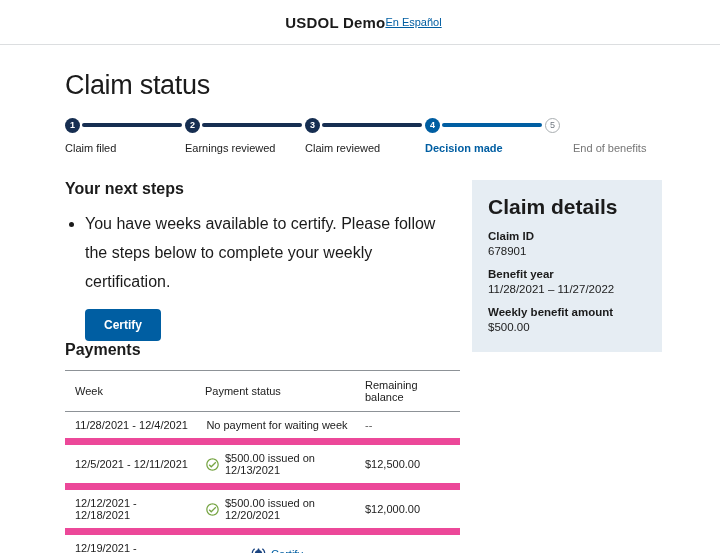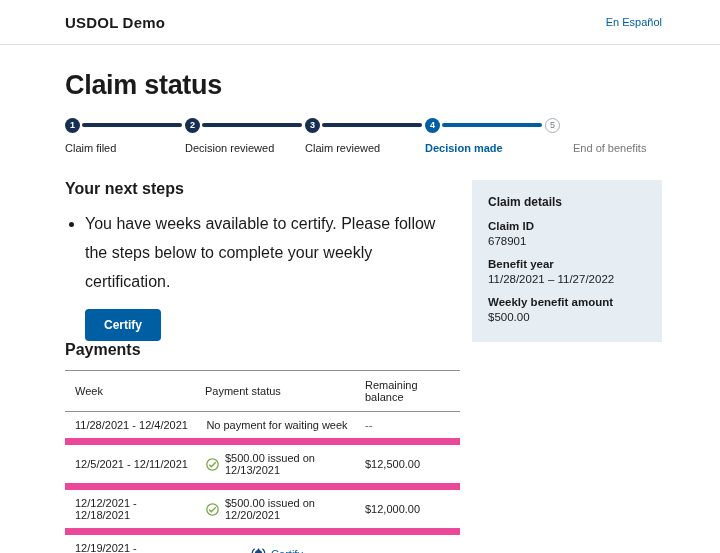--- a/index.html
+++ b/index.html
@@ -8,30 +8,30 @@
     font-family: "Liberation Sans", sans-serif;
     background: #ffffff;
     color: #1b1b1b;
     overflow: hidden;
   }
   
   .site-header {
     height: 45px;
     display: flex;
     align-items: center;
-    justify-content: space-between;
+    justify-content: center;
     padding: 0 58px 0 65px;
     border-bottom: 1px solid #dcdee0;
   }
   .app-title { font-size: 15px; font-weight: 700; letter-spacing: .2px; }
-  .lang-link { font-size: 11px; color: #005ea2; cursor: pointer; }
+  .lang-link { font-size: 11px; color: #005ea2; text-decoration: underline; cursor: pointer; }
 
   
   .container { padding: 0 58px 0 65px; }
-  .page-title { font-size: 27px; font-weight: 700; margin: 25px 0 16px; letter-spacing: -.3px; }
+  .page-title { font-size: 27px; font-weight: 400; margin: 25px 0 16px; letter-spacing: -.3px; }
 
   
   .stepper { display: flex; margin-top: 6px; }
   .step { width: 120px; }
   .step:last-child { width: auto; min-width: 78px; }
   .step-track { display: flex; align-items: center; height: 16px; }
   .step-circle {
     width: 15px; height: 15px; border-radius: 50%;
     background: #162e51; color: #fff;
     font-size: 9px; font-weight: 700;
@@ -62,21 +62,21 @@
     background: #005ea2; color: #ffffff;
     font-family: "Liberation Sans", sans-serif;
     font-size: 12px; font-weight: 700;
     border: none; border-radius: 4px;
     padding: 9px 19px; cursor: pointer;
     display: inline-block;
   }
 
   
   .details-box { background: #e6edf3; padding: 15px 16px 19px; }
-  .details-title { font-size: 12px; font-weight: 700; margin-bottom: 4px; }
+  .details-title { font-size: 21px; font-weight: 700; margin-bottom: 4px; }
   .detail-field { margin-top: 11px; }
   .detail-label { font-size: 11.5px; font-weight: 700; }
   .detail-value { font-size: 11.5px; margin-top: 3px; }
 
   
   .payments-title { }
   .payments-table { border-collapse: collapse; width: 395px; font-size: 11px; margin-top: 11px; }
   .payments-table th {
     text-align: left; font-weight: 400;
     padding: 8px 6px 8px 10px;
@@ -116,21 +116,21 @@
           <span class="step-circle">1</span>
           <span class="step-line"></span>
         </div>
         <div class="step-label">Claim filed</div>
       </div>
       <div class="step complete">
         <div class="step-track">
           <span class="step-circle">2</span>
           <span class="step-line"></span>
         </div>
-        <div class="step-label">Decision reviewed</div>
+        <div class="step-label">Earnings reviewed</div>
       </div>
       <div class="step complete">
         <div class="step-track">
           <span class="step-circle">3</span>
           <span class="step-line"></span>
         </div>
         <div class="step-label">Claim reviewed</div>
       </div>
       <div class="step current">
         <div class="step-track">

